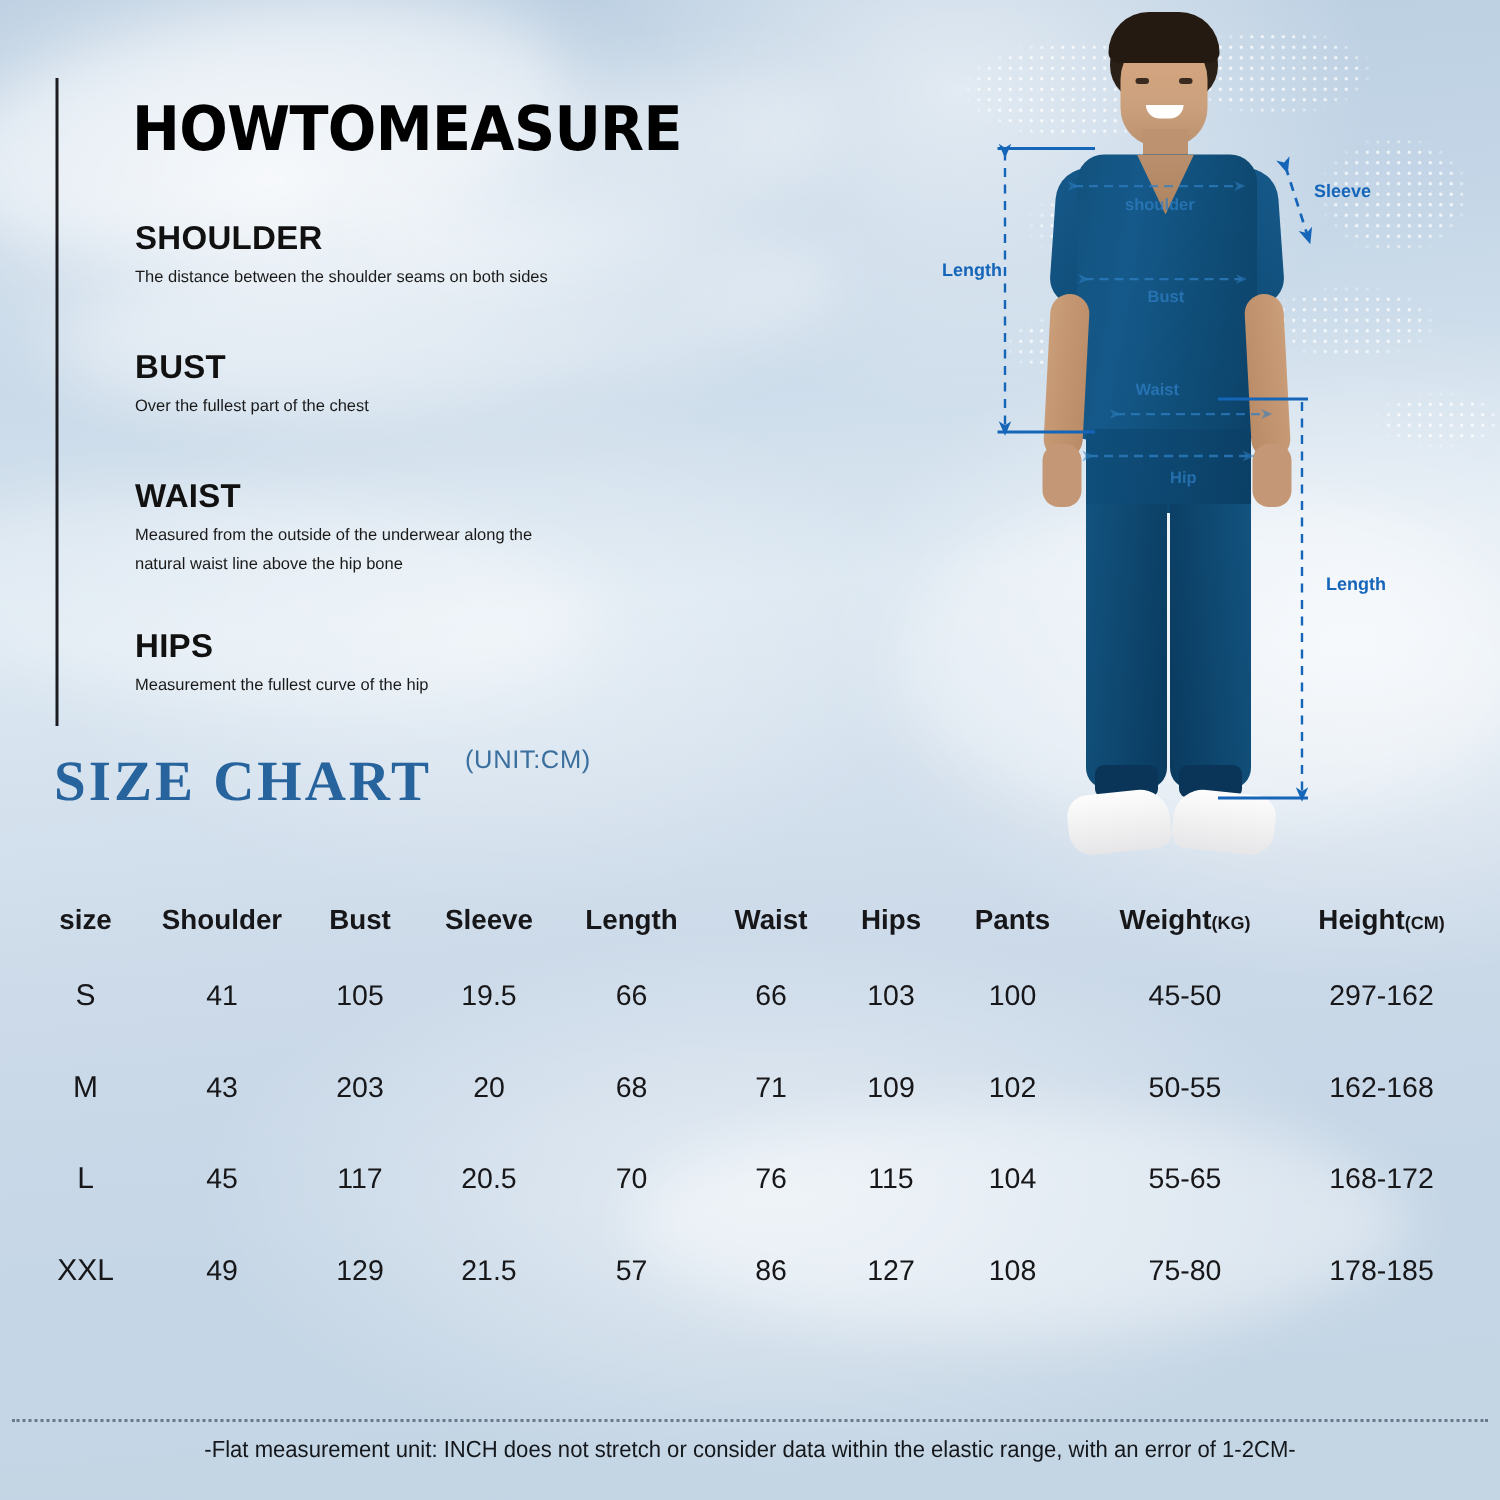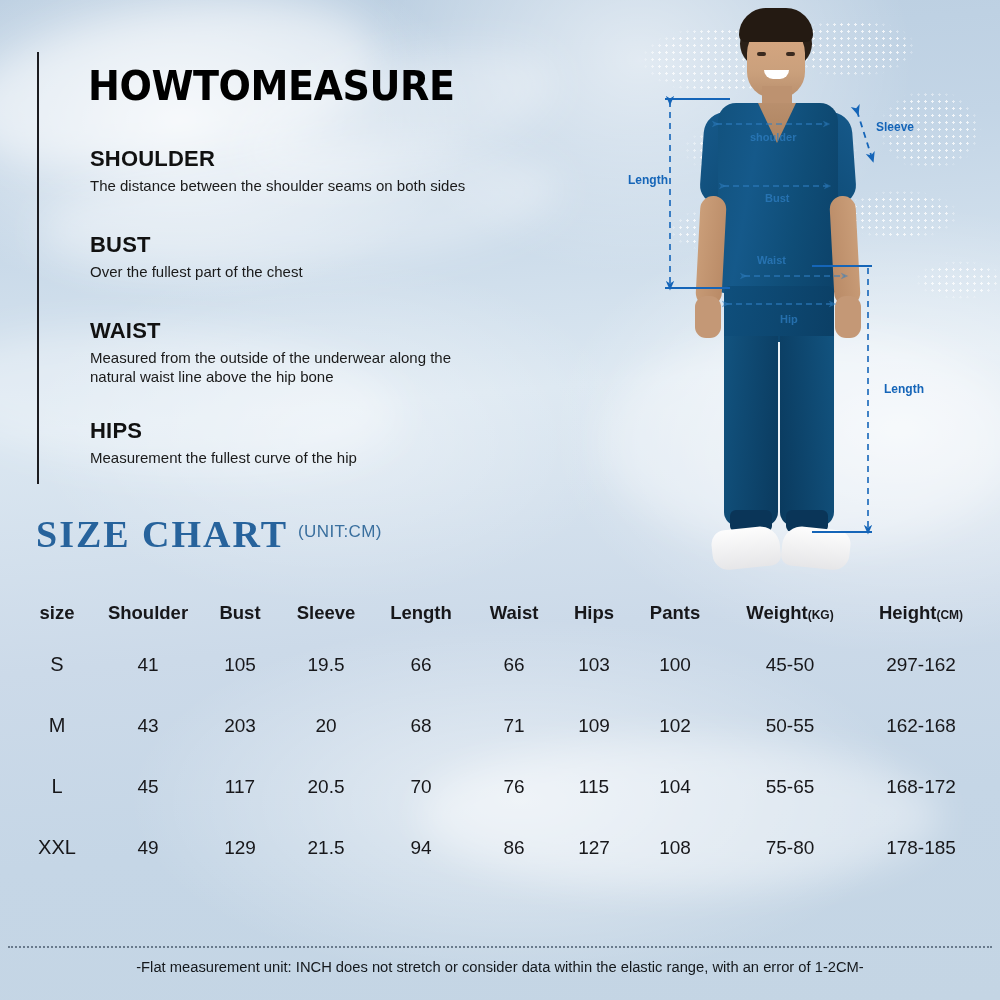--- a/index.html
+++ b/index.html
@@ -98,39 +98,39 @@
   .measure-item { position: absolute; left: 90px; }
   .measure-head {
     font-size: 22px;
     font-weight: 700;
     color: #111;
     letter-spacing: 0.2px;
     margin-bottom: 4px;
     font-family: "Liberation Sans", sans-serif;
   }
   .measure-desc {
-    font-size: 15px;
+    font-size: 11px;
     color: #1a1a1a;
     line-height: 19px;
     font-family: "Liberation Sans", sans-serif;
     white-space: pre-line;
   }
   .m0 { top: 146px; }
   .m1 { top: 232px; }
   .m2 { top: 318px; }
   .m3 { top: 418px; }
 
   
   .sizechart-head {
     position: absolute;
     left: 36px;
-    top: 512px;
+    top: 499px;
     display: flex;
-    align-items: center;
-    gap: 10px;
+    align-items: flex-start;
+    gap: 22px;
   }
   .sizechart-title {
     font-family: "Liberation Serif", serif;
     font-weight: 700;
     font-size: 38px;
     color: #27639c;
     letter-spacing: 2px;
   }
   .sizechart-unit {
     font-family: "Liberation Sans", sans-serif;
@@ -483,21 +483,21 @@
           <td>115</td>
           <td>104</td>
           <td>55-65</td>
           <td>168-172</td>
         </tr>
         <tr>
           <td class="size-cell">XXL</td>
           <td>49</td>
           <td>129</td>
           <td>21.5</td>
-          <td>94</td>
+          <td>57</td>
           <td>86</td>
           <td>127</td>
           <td>108</td>
           <td>75-80</td>
           <td>178-185</td>
         </tr>
       </tbody>
   </table>
 
   <div class="footer-divider"></div>

